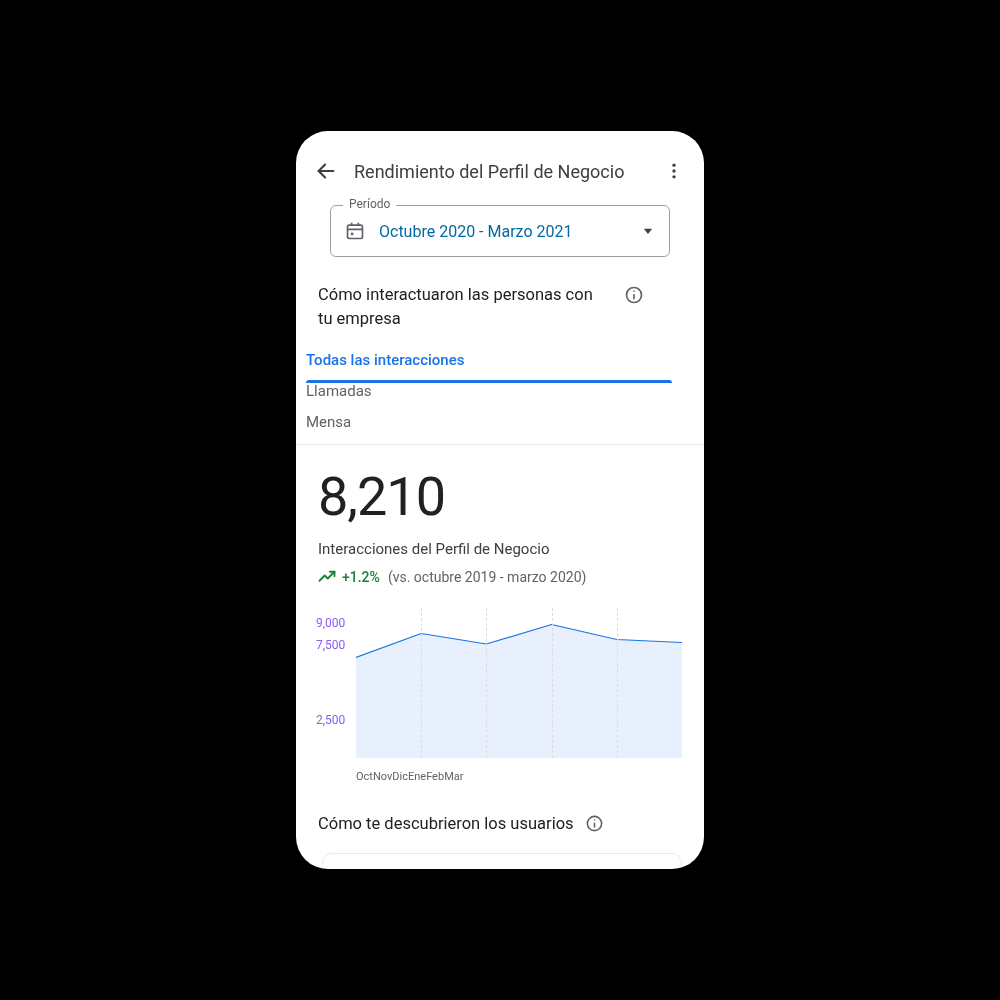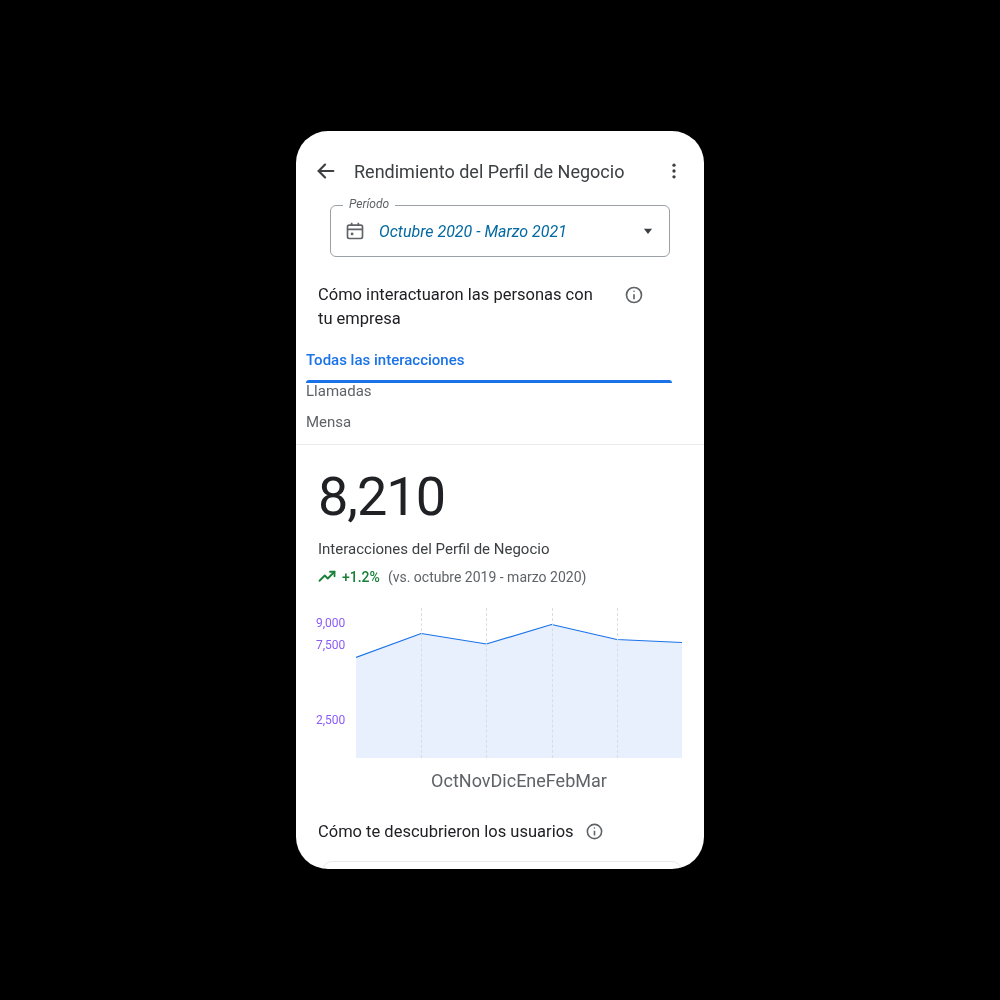--- a/index.html
+++ b/index.html
@@ -41,21 +41,20 @@
     flex: 1;
     font-size: 18px;
     font-weight: 400;
     color: #3c4043;
   }
 
   .period-wrap {
     padding: 4px 22px 26px 22px;
     display: flex;
     justify-content: center;
-    font-style: italic;
   }
   .period {
     position: relative;
     border: 1px solid #9aa0a6;
     border-radius: 6px;
     height: 52px;
     width: 340px;
     display: flex;
     align-items: center;
     padding: 0 14px;
@@ -172,23 +171,23 @@
     border-left: 1px dashed #dadce0;
   }
   .chart-svg {
     position: absolute;
     inset: 0;
     width: 100%;
     height: 100%;
   }
   .x-axis {
     display: flex;
-    justify-content: center;
+    justify-content: flex-start;
     margin: 12px 0 0 38px;
-    font-size: 18px;
+    font-size: 11px;
     color: #5f6368;
   }
 
   .discover-head {
     display:flex;
     align-items:center;
     gap:10px;
     padding: 30px 22px 0 22px;
   }
   .discover-head h2{

